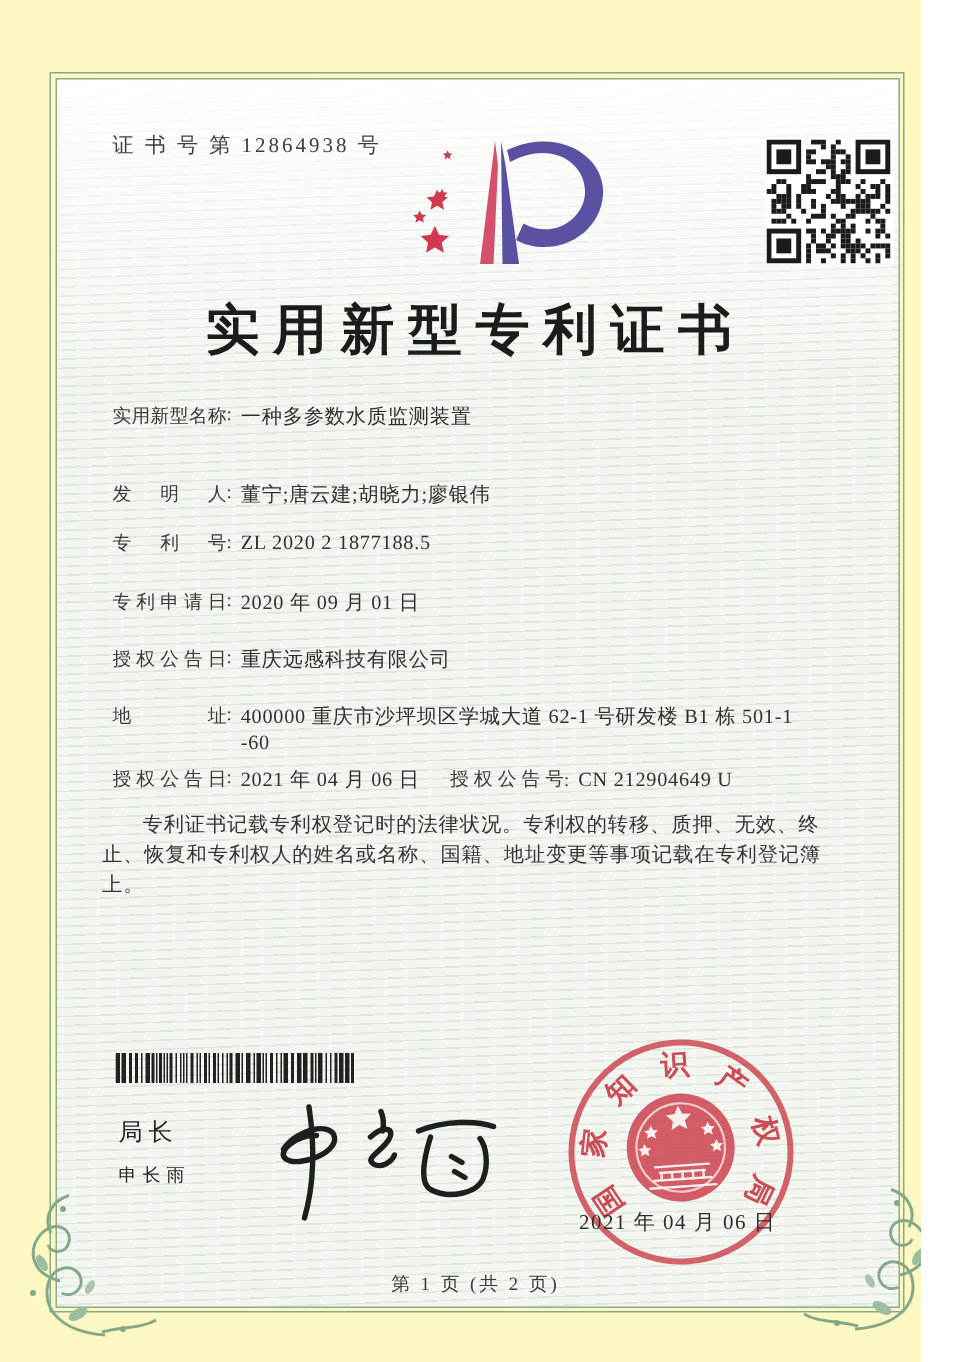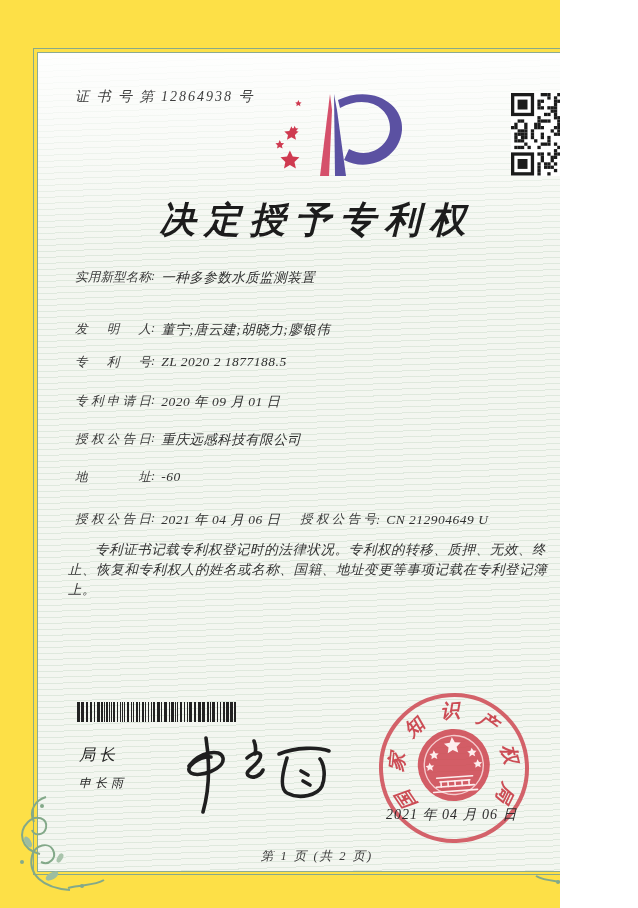--- a/index.html
+++ b/index.html
@@ -1,21 +1,20 @@
 <!DOCTYPE html>
 <html><head>
 <meta charset="utf-8">
 <style>
   html,body{margin:0;padding:0;}
   .page{
-    position:relative;width:560px;height:908px;
-    background:#fde047;overflow:hidden;
+    position:relative;width:614px;height:908px;
+    background:#fef9c3;overflow:hidden;
     font-family:"Liberation Serif","DejaVu Serif",serif;
     color:#333;
-    font-style:italic;
   }
   
   .frame{position:absolute;left:33px;top:48px;width:568px;height:825px;border:1.5px solid #87a98b;}
   .frame-inner{
     position:absolute;inset:2.5px;border:1.5px solid #8cab8f;
     background-color:#f3f6f0;
     background-image:
       linear-gradient(180deg, rgba(255,255,255,0.92) 0%, rgba(255,255,255,0) 24%),
       repeating-linear-gradient(178deg, rgba(120,165,125,0.17) 0px, rgba(120,165,125,0.17) 1px, rgba(255,255,255,0) 1px, rgba(255,255,255,0) 6px);
   }
@@ -282,21 +281,21 @@
       <rect x="3.3" y="3.3" width="16.5" height="16.5" fill="#fff"></rect>
       <rect x="6.6" y="6.6" width="9.899999999999999" height="9.899999999999999" fill="#1b1b1b"></rect>
       <rect x="59.4" y="0" width="23.099999999999998" height="23.099999999999998" fill="#1b1b1b"></rect>
       <rect x="62.699999999999996" y="3.3" width="16.5" height="16.5" fill="#fff"></rect>
       <rect x="66" y="6.6" width="9.899999999999999" height="9.899999999999999" fill="#1b1b1b"></rect>
       <rect x="0" y="59.4" width="23.099999999999998" height="23.099999999999998" fill="#1b1b1b"></rect>
       <rect x="3.3" y="62.699999999999996" width="16.5" height="16.5" fill="#fff"></rect>
       <rect x="6.6" y="66" width="9.899999999999999" height="9.899999999999999" fill="#1b1b1b"></rect>
     </svg>
 
-  <div class="title">决定授予专利权</div>
+  <div class="title">实用新型专利证书</div>
 
   <div class="row" style="top:269px">
     <span class="flabel">实用新型名称</span>
       <span class="colon">:</span>
     <span class="fvalue">一种多参数水质监测装置</span>
   </div>
 
   <div class="row" style="top:321px">
     <span class="flabel">发明人</span>
       <span class="colon">:</span>
@@ -318,20 +317,21 @@
   <div class="row" style="top:431px">
     <span class="flabel">授权公告日</span>
       <span class="colon">:</span>
     <span class="fvalue">重庆远感科技有限公司</span>
   </div>
 
   <div class="row" style="top:469px">
     <span class="flabel">地址</span>
       <span class="colon">:</span>
     <span class="fvalue">
+      <span class="vline">400000  重庆市沙坪坝区学城大道 62-1 号研发楼 B1 栋 501-1</span>
       <span class="vline">-60</span>
     </span>
   </div>
 
   <div class="row" style="top:511px">
     <span class="flabel">授权公告日</span>
       <span class="colon">:</span>
     <span class="fvalue">2021 年 04 月 06 日</span>
   </div>
 

